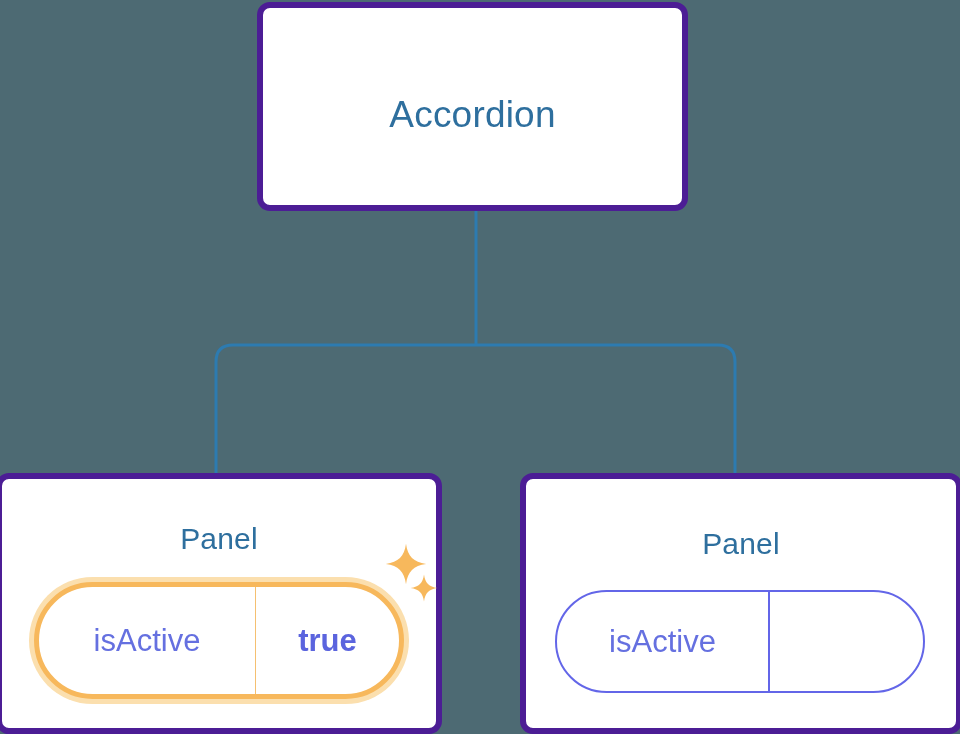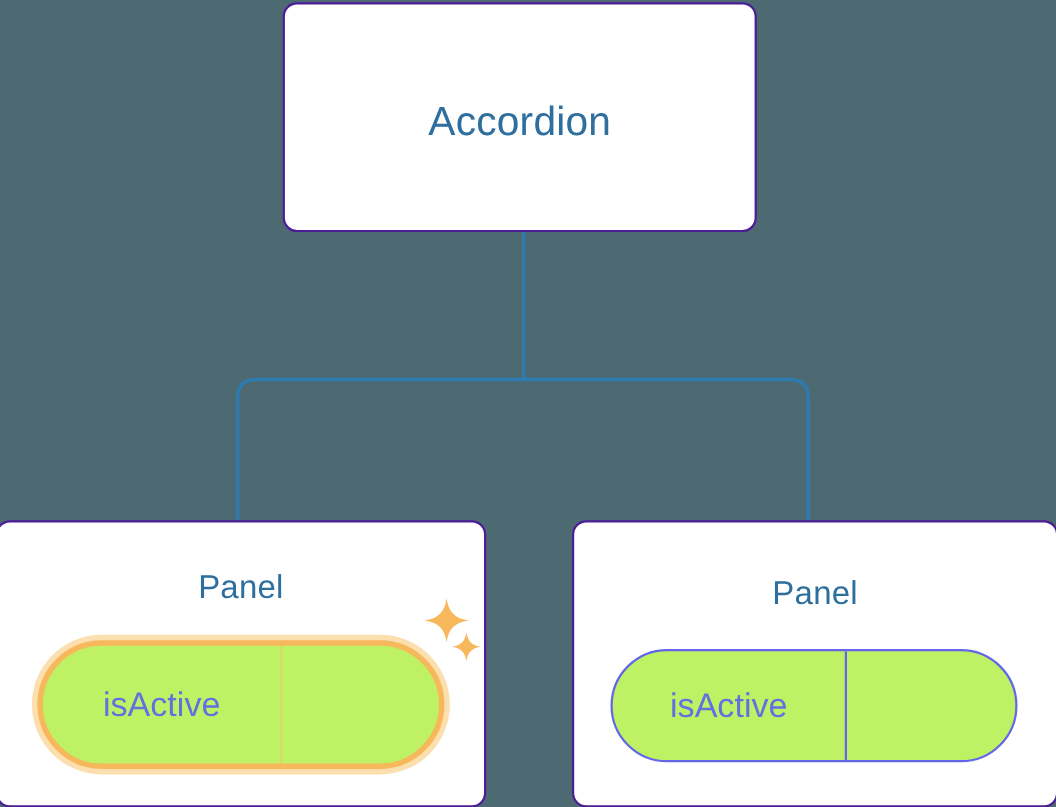--- a/index.html
+++ b/index.html
@@ -26,21 +26,21 @@
     position: absolute;
     left: 0; top: 0;
     width: 960px; height: 734px;
     pointer-events: none;
   }
 
   
   .card {
     position: absolute;
     background: #ffffff;
-    border: 2px solid #4c1d95;
+    border: 6px solid #4c1d95;
     border-radius: 13px;
     box-sizing: border-box;
   }
   .card-title {
     position: absolute;
     left: 0;
     width: 100%;
     text-align: center;
     color: #2e6f9e;
     font-weight: 400;
@@ -79,21 +79,21 @@
   #node-panel-left .card-title { top: 516px; }
   #node-panel-right .card-title { top: 521px; }
   #node-panel-left  .card-title { top: 43px; }
   #node-panel-right .card-title { top: 48px; }
 
   
   .prop-pill {
     position: absolute;
     display: flex;
     align-items: stretch;
-    background: #bef264;
+    background: #ffffff;
     box-sizing: border-box;
     overflow: hidden;
   }
   .prop-key, .prop-val {
     display: flex;
     align-items: center;
     justify-content: center;
     color: #6570e0;
     white-space: nowrap;
     box-sizing: border-box;
@@ -174,20 +174,21 @@
   <div class="card" id="node-accordion">
     <div class="card-title">Accordion</div>
   </div>
 
   <div class="card" id="node-panel-left">
     <div class="card-title panel-title">Panel</div>
   </div>
 
   <div class="prop-pill" id="pill-left">
     <div class="prop-key">isActive</div>
+    <div class="prop-val">true</div>
   </div>
 
   <svg class="sparkle" id="sparkle-big" viewBox="0 0 100 100">
     <path d="M50 2 C54 32 68 46 98 50 C68 54 54 68 50 98 C46 68 32 54 2 50 C32 46 46 32 50 2 Z" fill="#f7b85c"></path>
   </svg>
   <svg class="sparkle" id="sparkle-small" viewBox="0 0 100 100">
     <path d="M50 2 C54 32 68 46 98 50 C68 54 54 68 50 98 C46 68 32 54 2 50 C32 46 46 32 50 2 Z" fill="#f7b85c"></path>
   </svg>
 
   <div class="card" id="node-panel-right">

